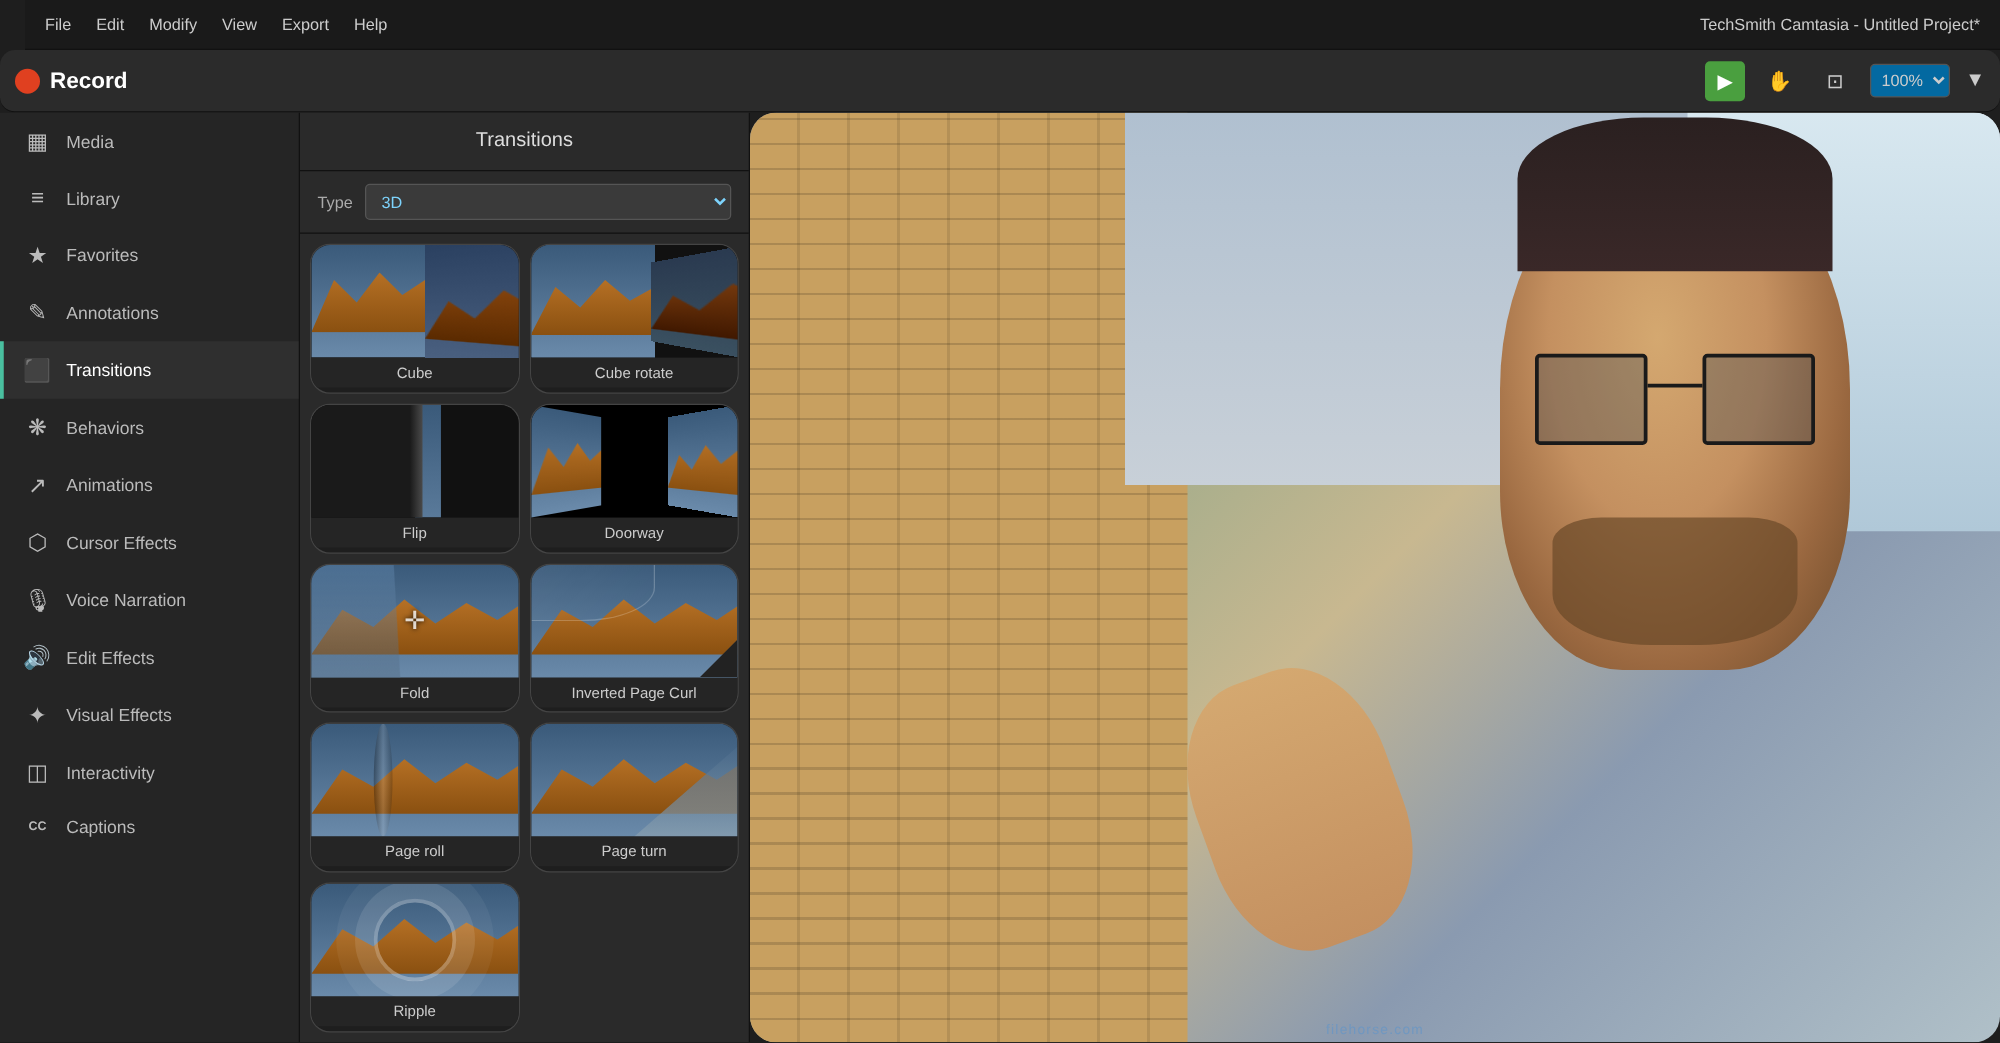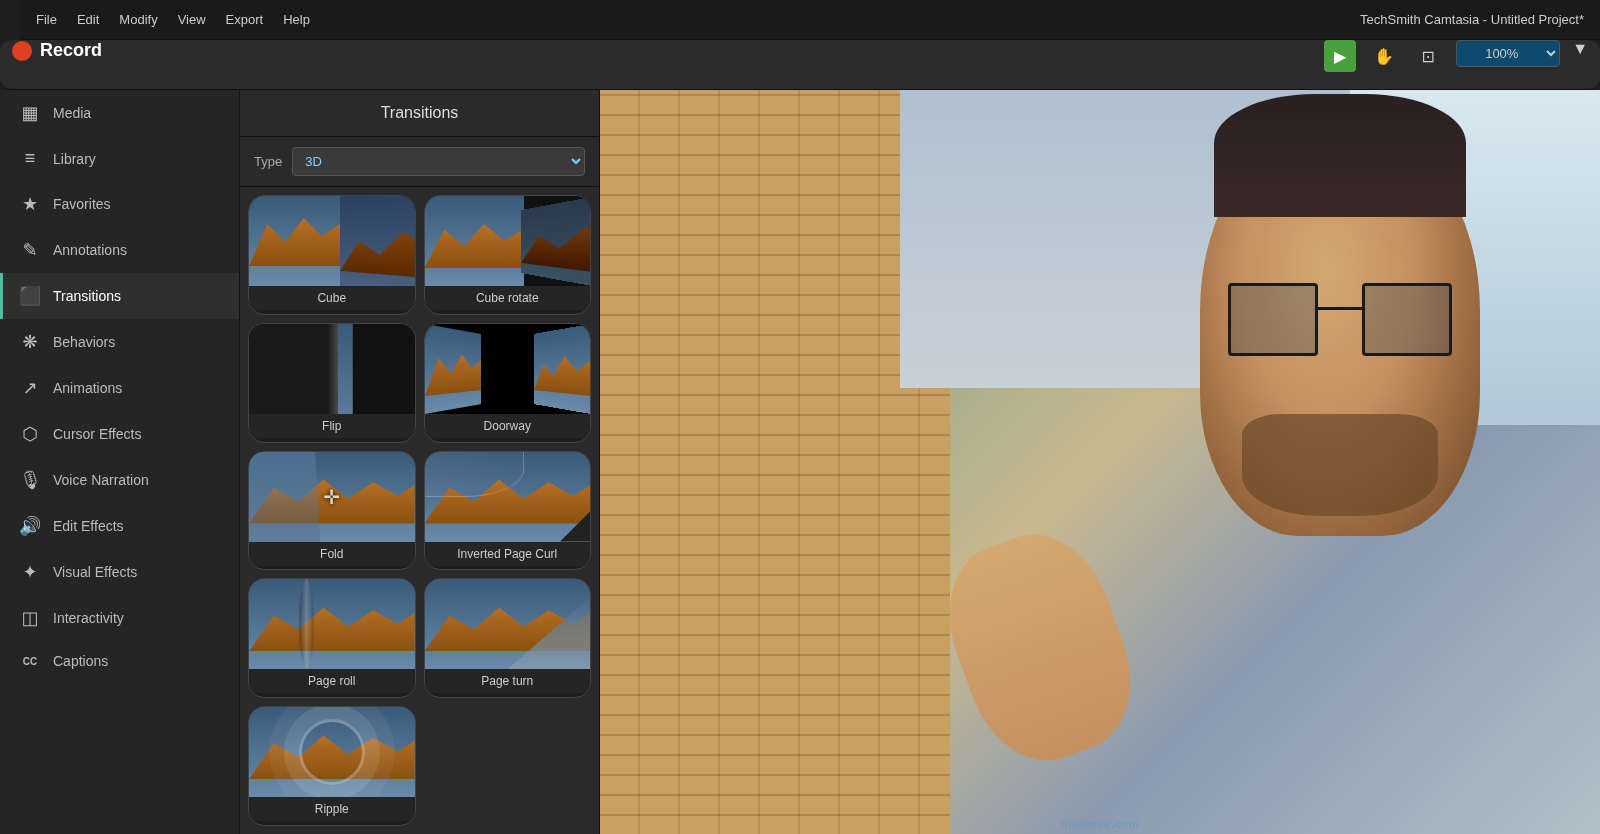--- a/index.html
+++ b/index.html
@@ -18,21 +18,21 @@
     }
     .titlebar-menus { display: flex; gap: 20px; align-items: center; }
     .titlebar-menu { color: #ccc; font-size: 13px; cursor: pointer; }
     .titlebar-title { color: #ccc; font-size: 13px; }
 
     
     .toolbar {
       background: #2b2b2b;
       height: 50px;
       display: flex;
-      align-items: flex-start;
+      align-items: center;
       padding: 0 12px;
       gap: 12px;
       border-bottom: 1px solid #111;
       border-radius: 12px;
     }
     .record-btn {
       display: flex; align-items: center; gap: 8px;
       color: #fff; font-size: 18px; font-weight: 600;
     }
     .record-dot {
@@ -40,22 +40,22 @@
     }
     .toolbar-spacer { flex: 1; }
     .tool-btn {
       width: 32px; height: 32px; border-radius: 4px;
       background: transparent; border: none; cursor: pointer;
       display: flex; align-items: center; justify-content: center;
       color: #ccc; font-size: 16px;
     }
     .tool-btn.active { background: #4a9f3f; color: #fff; }
     .zoom-select {
-      background: #0c4a6e; border: 1px solid #555; color: #ccc;
-      padding: 4px 24px; font-size: 13px; border-radius: 4px;
+      background: #0369a1; border: 1px solid #555; color: #ccc;
+      padding: 4px 4px; font-size: 13px; border-radius: 4px;
       cursor: pointer;
     }
 
     
     .main-content {
       display: flex;
       flex: 1;
       overflow: hidden;
     }
 
@@ -216,20 +216,21 @@
 
     
     .preview-area {
       flex: 1;
       background: #1a1a1a;
       display: flex;
       align-items: center;
       justify-content: center;
       position: relative;
       overflow: hidden;
+      border-radius: 21px;
     }
     .preview-video {
       width: 100%;
       height: 100%;
       background: linear-gradient(135deg, #7a8a9a 0%, #9aaa8a 30%, #c8b890 50%, #8a9ab0 70%, #b0c0c8 100%);
       position: relative;
       overflow: hidden;
     }
     .brick-wall {
       position: absolute;

